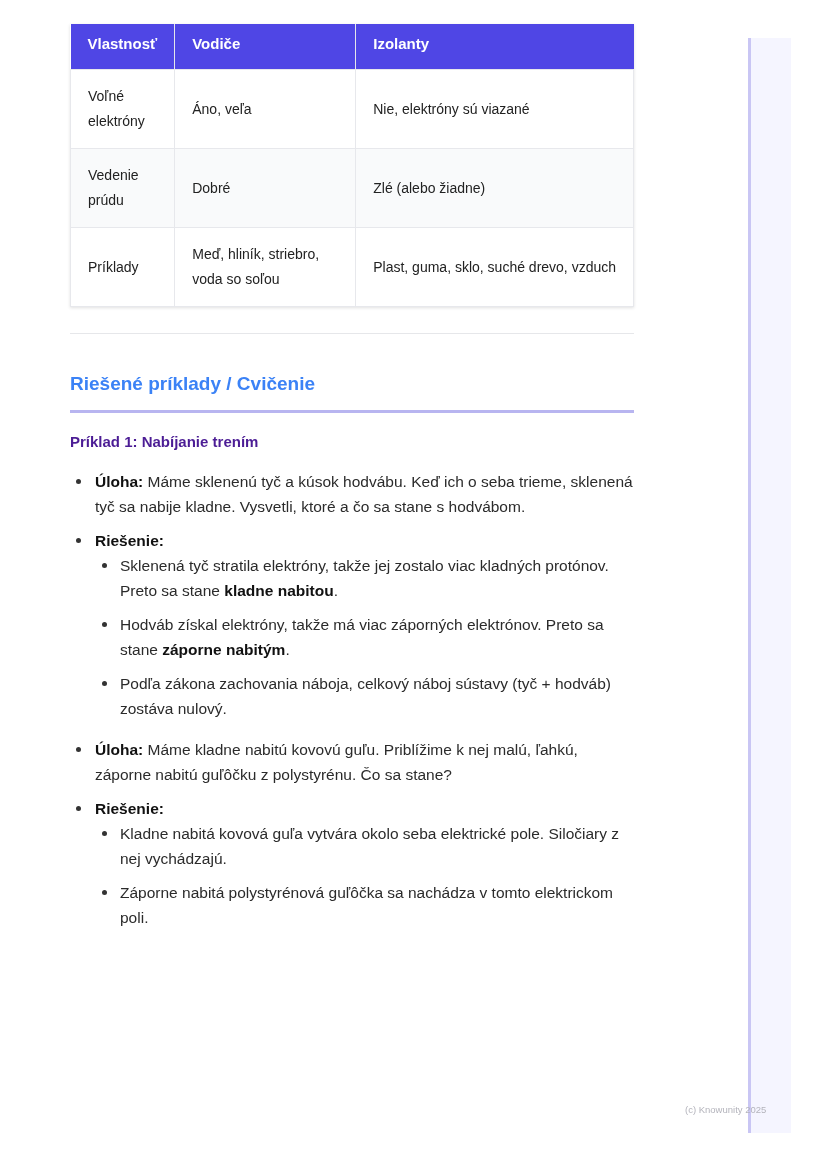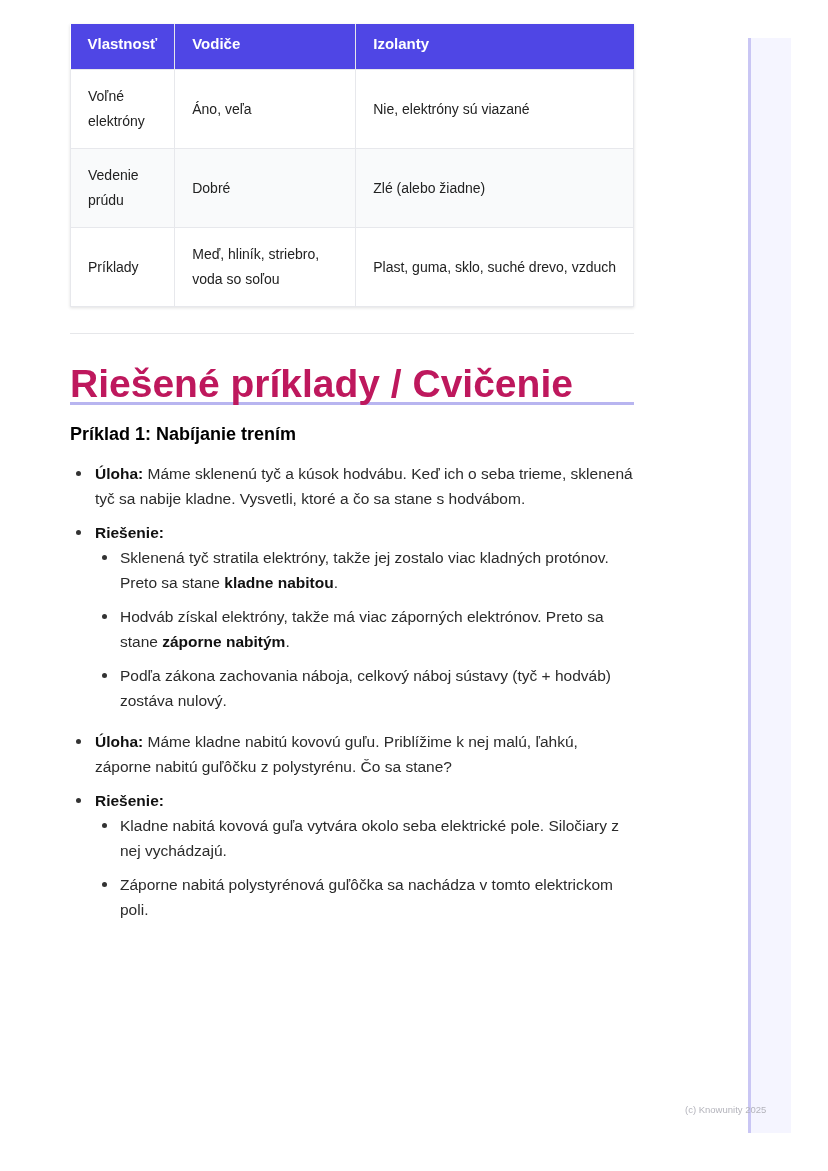--- a/index.html
+++ b/index.html
@@ -31,25 +31,25 @@
     table.cmp th:last-child { border-right: none; }
     table.cmp td {
       padding: 14px 17px; border: 1px solid #e7e8ec; color: #222;
       vertical-align: middle; height: 52px; box-sizing: border-box;
     }
     table.cmp tr.alt td { background: #f9fafb; }
     table.cmp td.c0 { width: 77px; }
     table.cmp td.c1 { width: 181px; }
     hr.sep { border: none; border-top: 1px solid #e6e7ea; margin: 26px 0 0 0; }
     h2.section {
-      margin: 32px 0 0 0; padding-bottom: 0;
-      color: #be185d; font-size: 39px; font-weight: bold; line-height: 36px;
+      margin: 32px 0 0 0; padding-bottom: 8px;
+      color: #3b82f6; font-size: 19px; font-weight: bold; line-height: 36px;
       border-bottom: 3px solid #b8b5f0;
     }
-    h3.ex { margin: 18px 0 0 0; font-size: 18px; font-weight: bold; color: #000000; line-height: 22px; }
+    h3.ex { margin: 18px 0 0 0; font-size: 15px; font-weight: bold; color: #4c1d95; line-height: 22px; }
     ul.lvl1 { list-style: none; margin: 16px 0 0 0; padding: 0 0 0 25px; font-size: 15.5px; line-height: 25px; color: #2b2b2b; }
     ul.lvl1 > li { position: relative; margin-bottom: 9px; }
     ul.lvl1 > li::before {
       content: ""; position: absolute; left: -19px; top: 10px; width: 5px; height: 5px;
       border-radius: 50%; background: #333;
     }
     ul.lvl2 { list-style: none; margin: 0; padding: 0 0 0 25px; }
     ul.lvl2 > li { position: relative; margin-bottom: 9px; }
     ul.lvl2 > li::before {
       content: ""; position: absolute; left: -18px; top: 10px; width: 5px; height: 5px;

